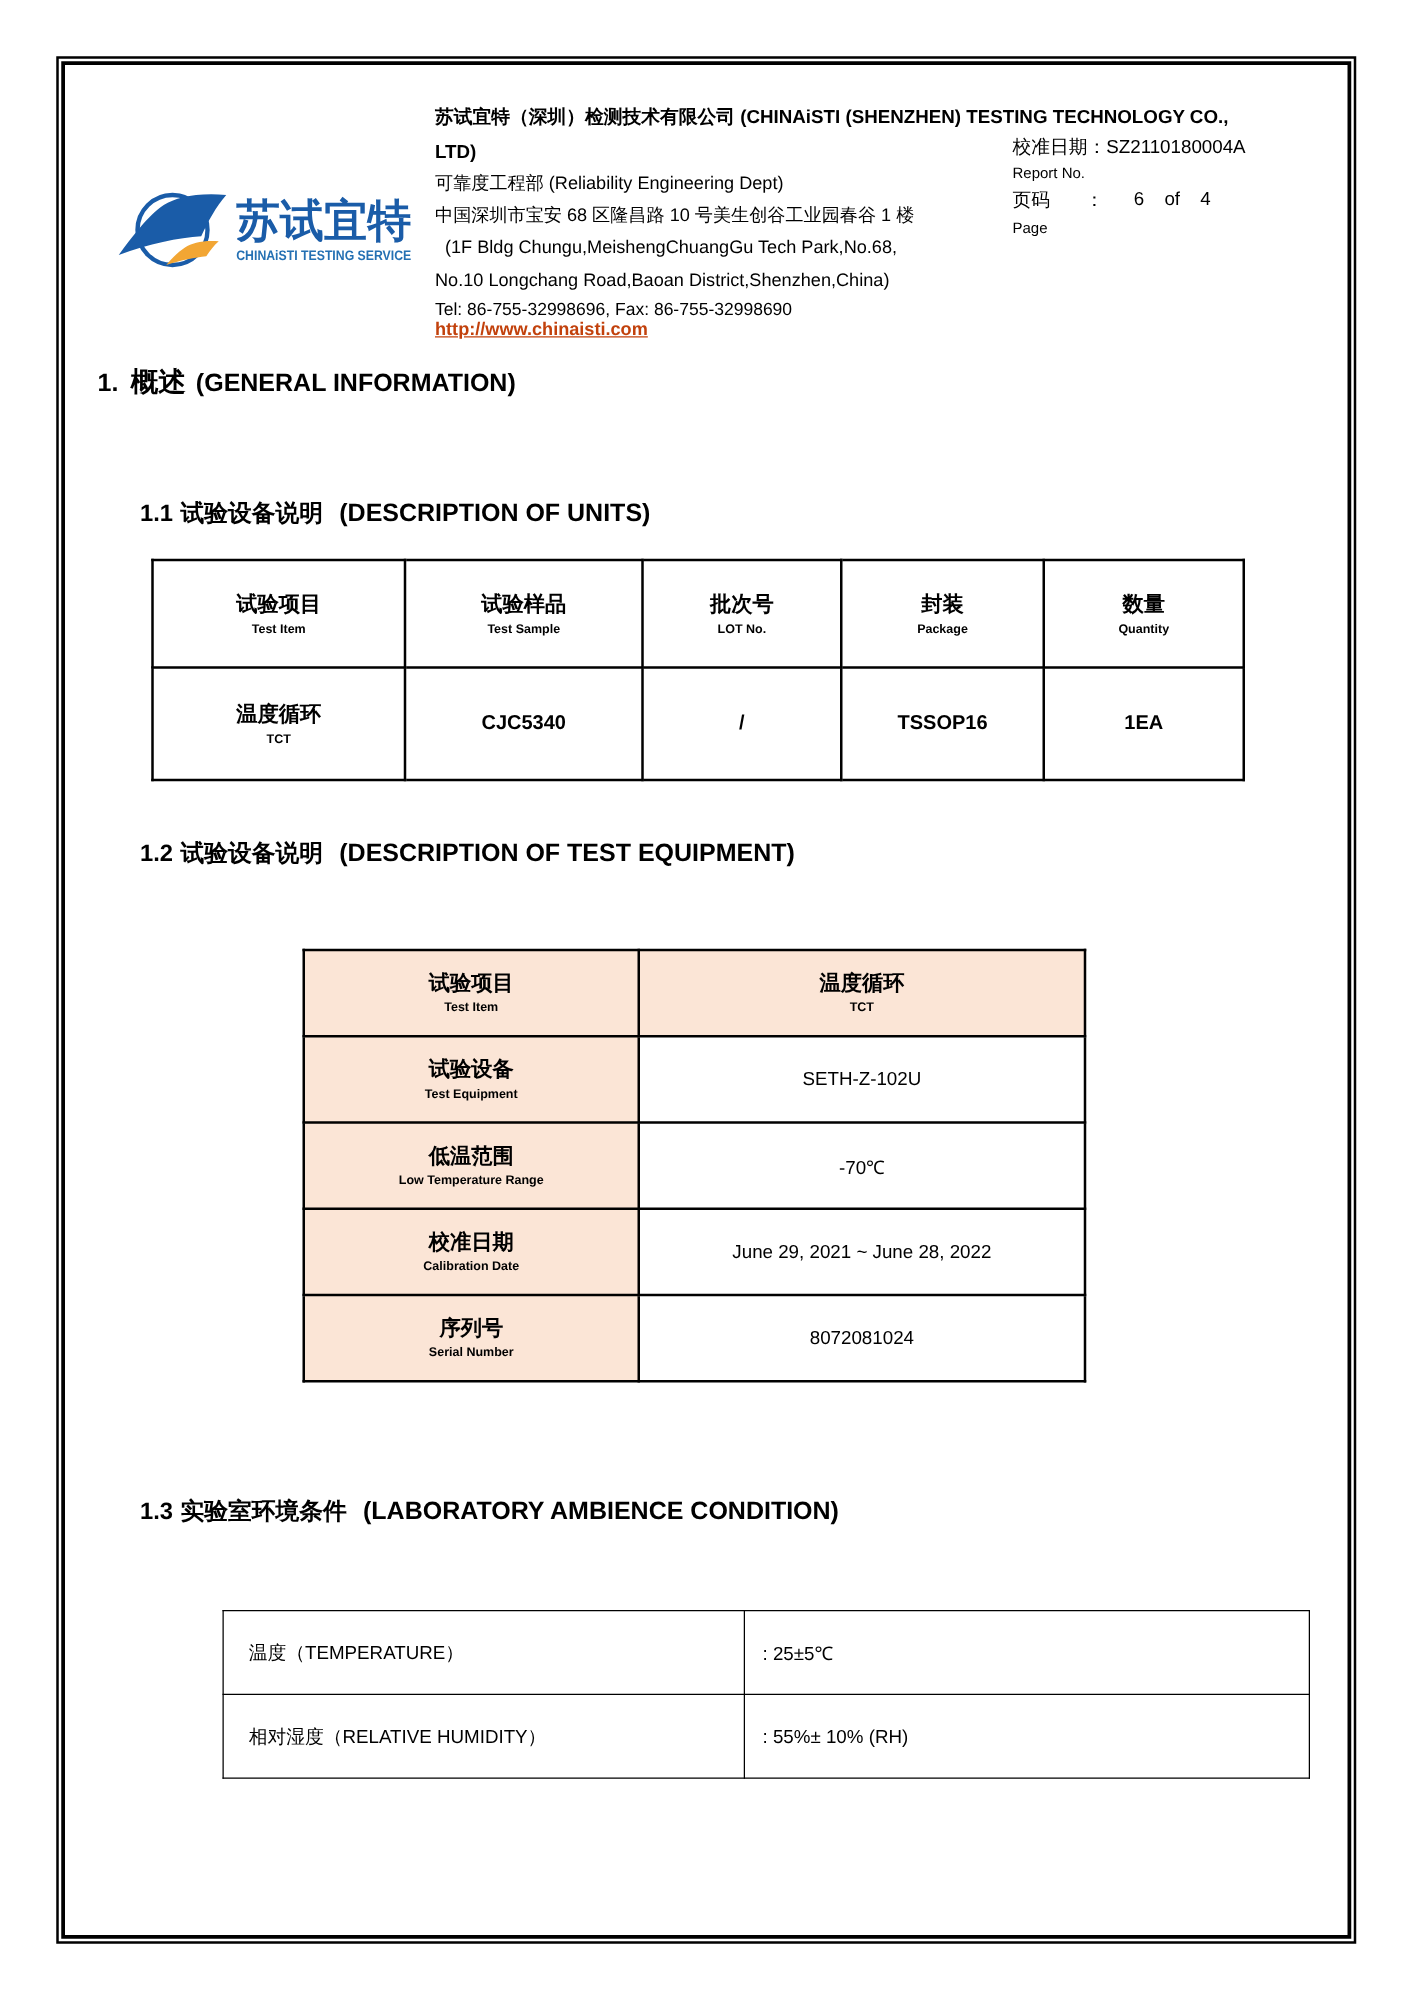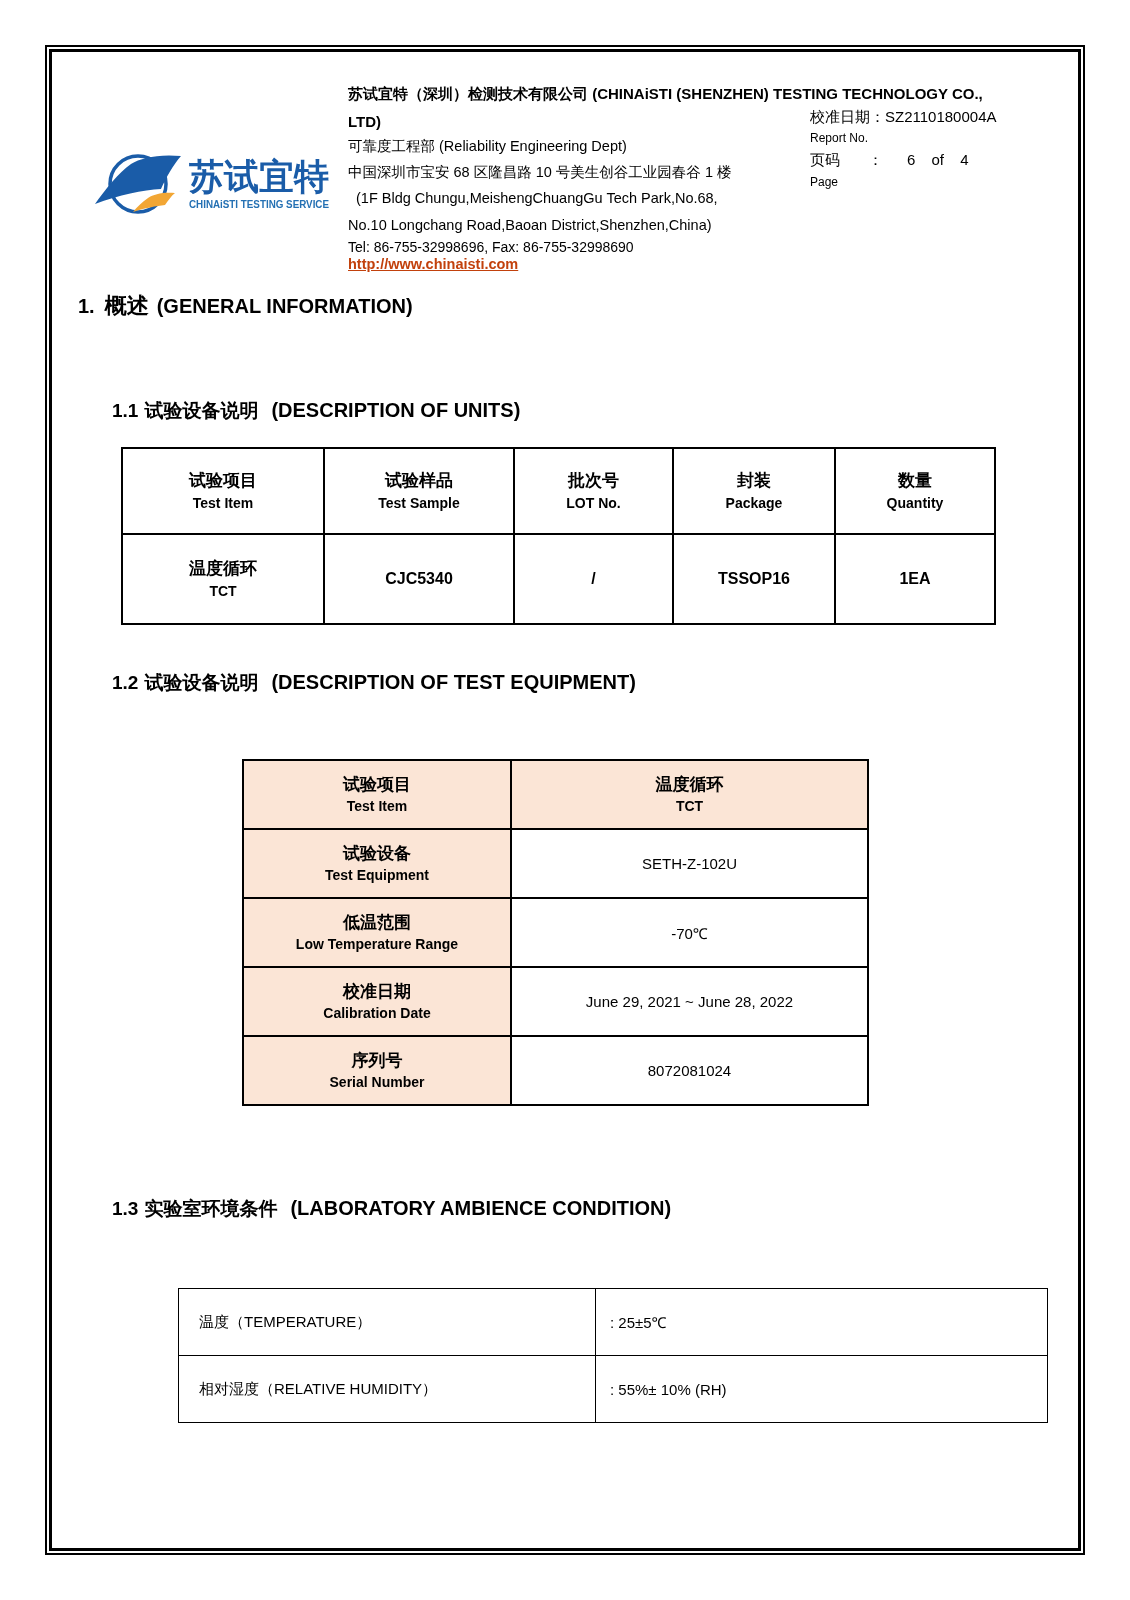--- a/index.html
+++ b/index.html
@@ -42,21 +42,21 @@
   .h2 .zh{font-size:19px;margin-left:6px;}
   .h2 .en{font-size:20px;margin-left:13px;}
   .h2-1{left:112px;top:398px;font-size:19px;}
   .h2-2{left:112px;top:670px;font-size:19px;}
   .h2-3{left:112px;top:1196px;font-size:19px;}
 
   
   table{border-collapse:collapse;table-layout:fixed;border-radius:10px;}
   td{vertical-align:middle;}
   .zh-b{font-size:17px;font-weight:bold;line-height:1.45;}
-  .en-b{font-size:14px;font-weight:bold;line-height:1.35;}
+  .en-b{font-size:10px;font-weight:bold;line-height:1.35;}
   .val-b{font-size:16px;font-weight:bold;}
   .val-r{font-size:15px;}
 
   #t1{left:121px;top:447px;width:873px;}
   #t1 td{border:2px solid #000;text-align:center;}
   #t1 tr.hdr td{height:82px;}
   #t1 tr.dat td{height:86px;}
 
   #t2{left:242px;top:759px;width:627px;}
   #t2 td{border:2px solid #000;text-align:center;height:65px;}

